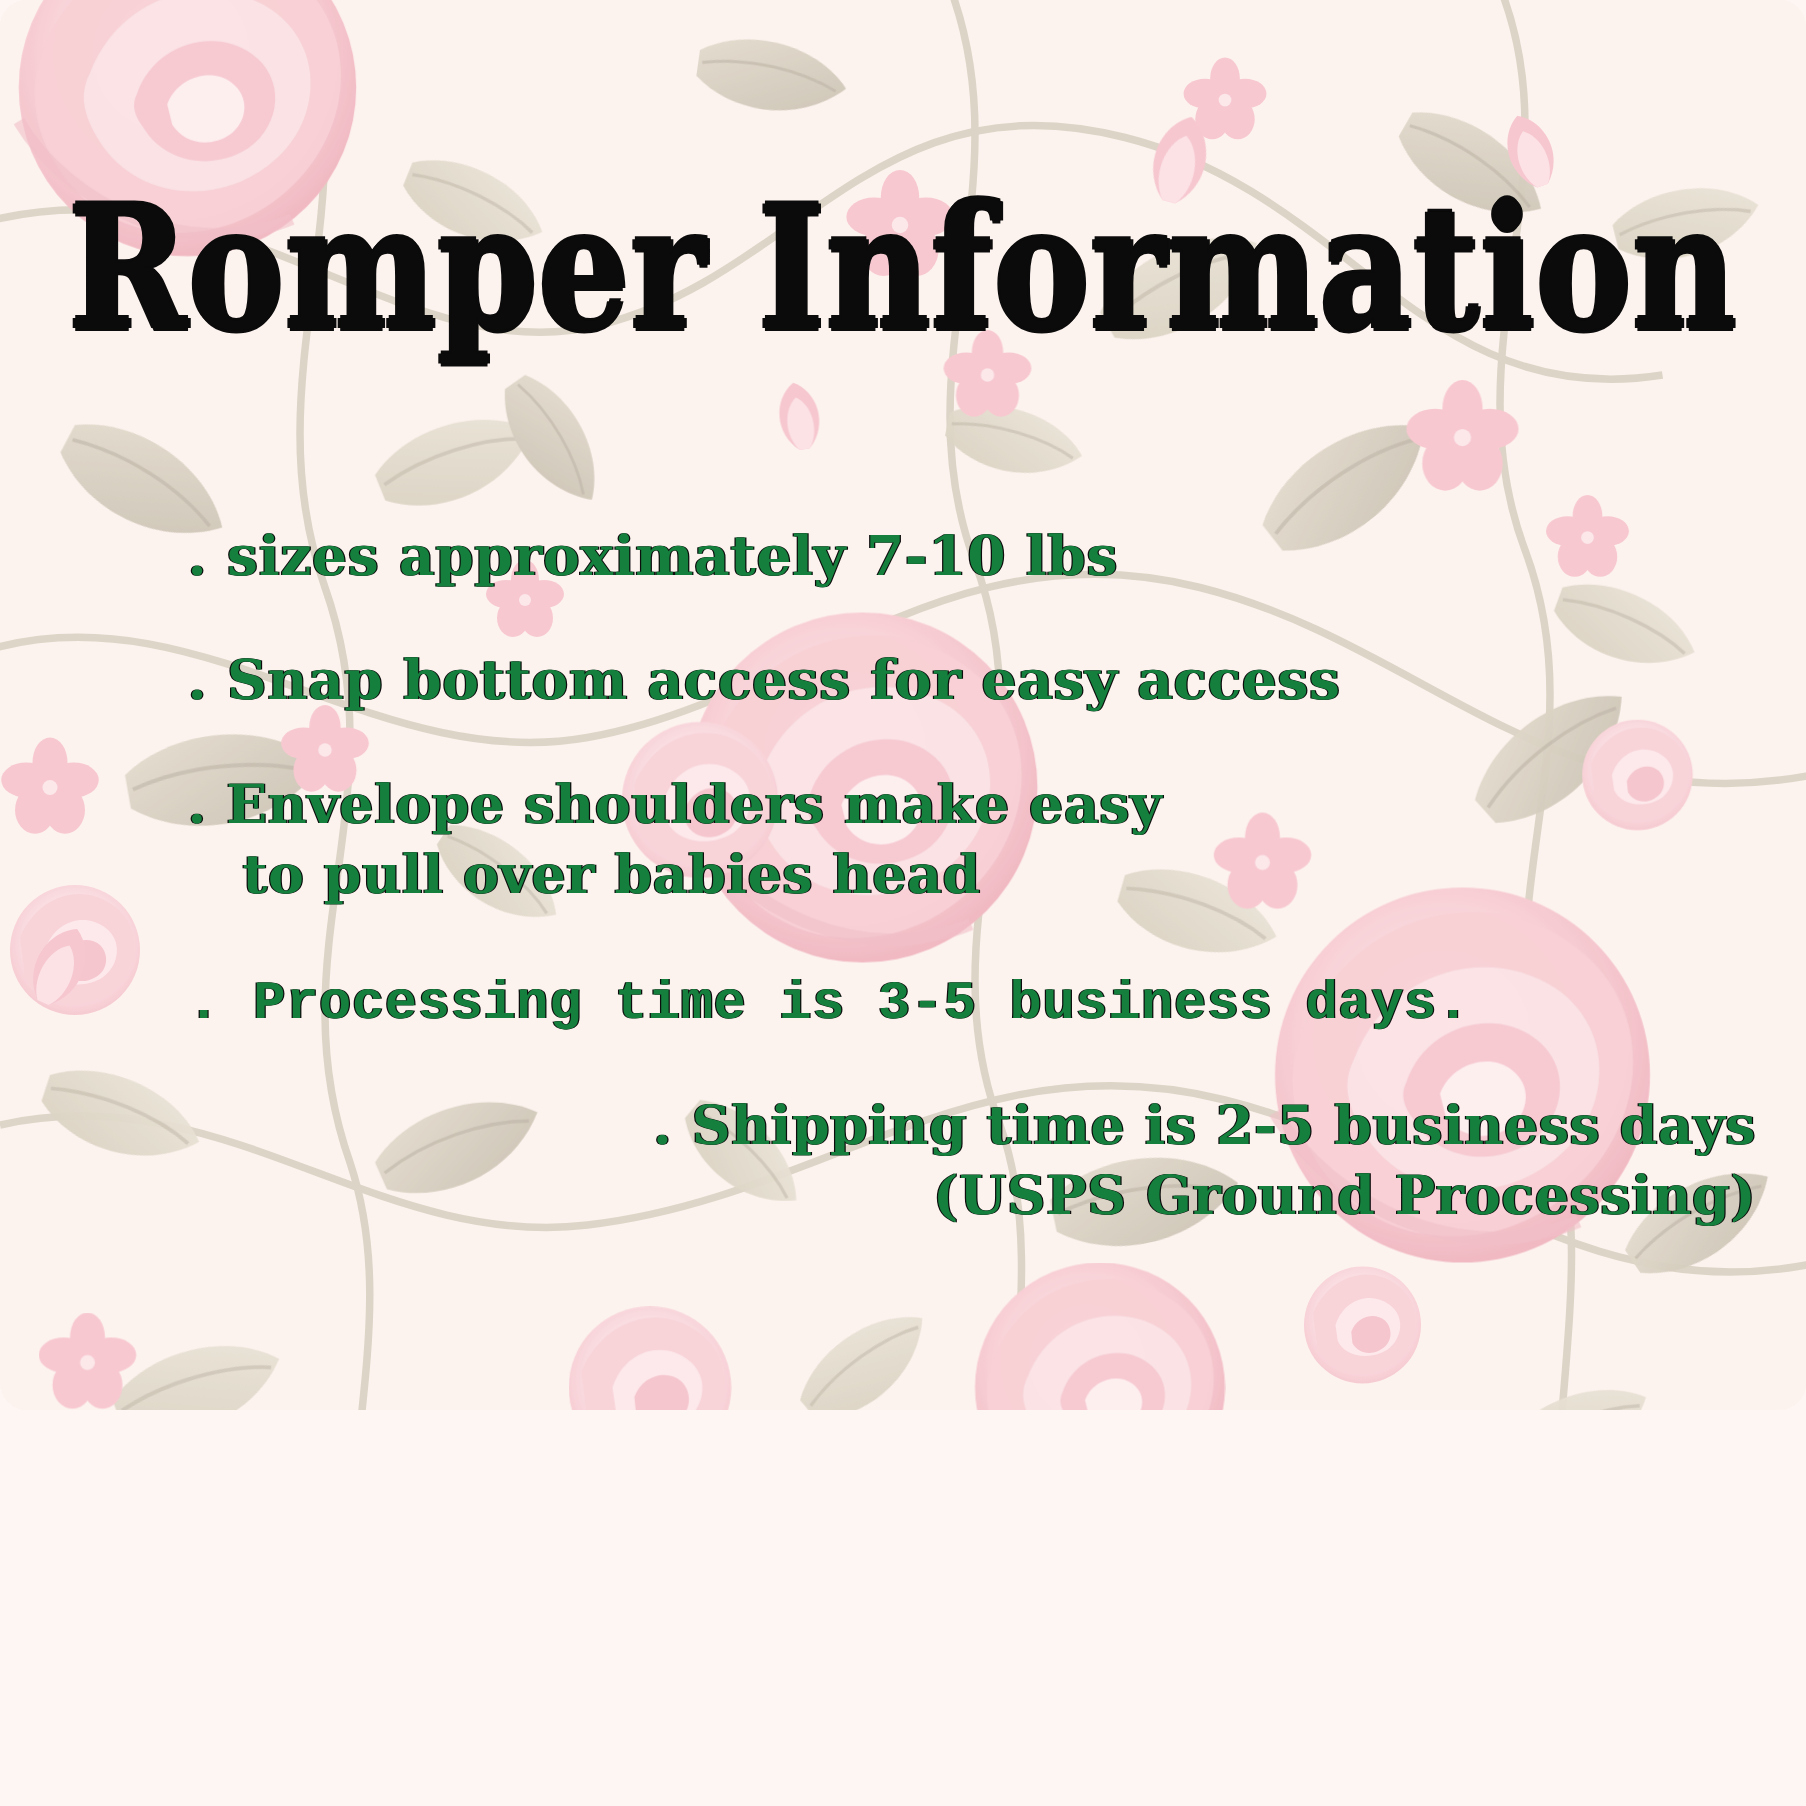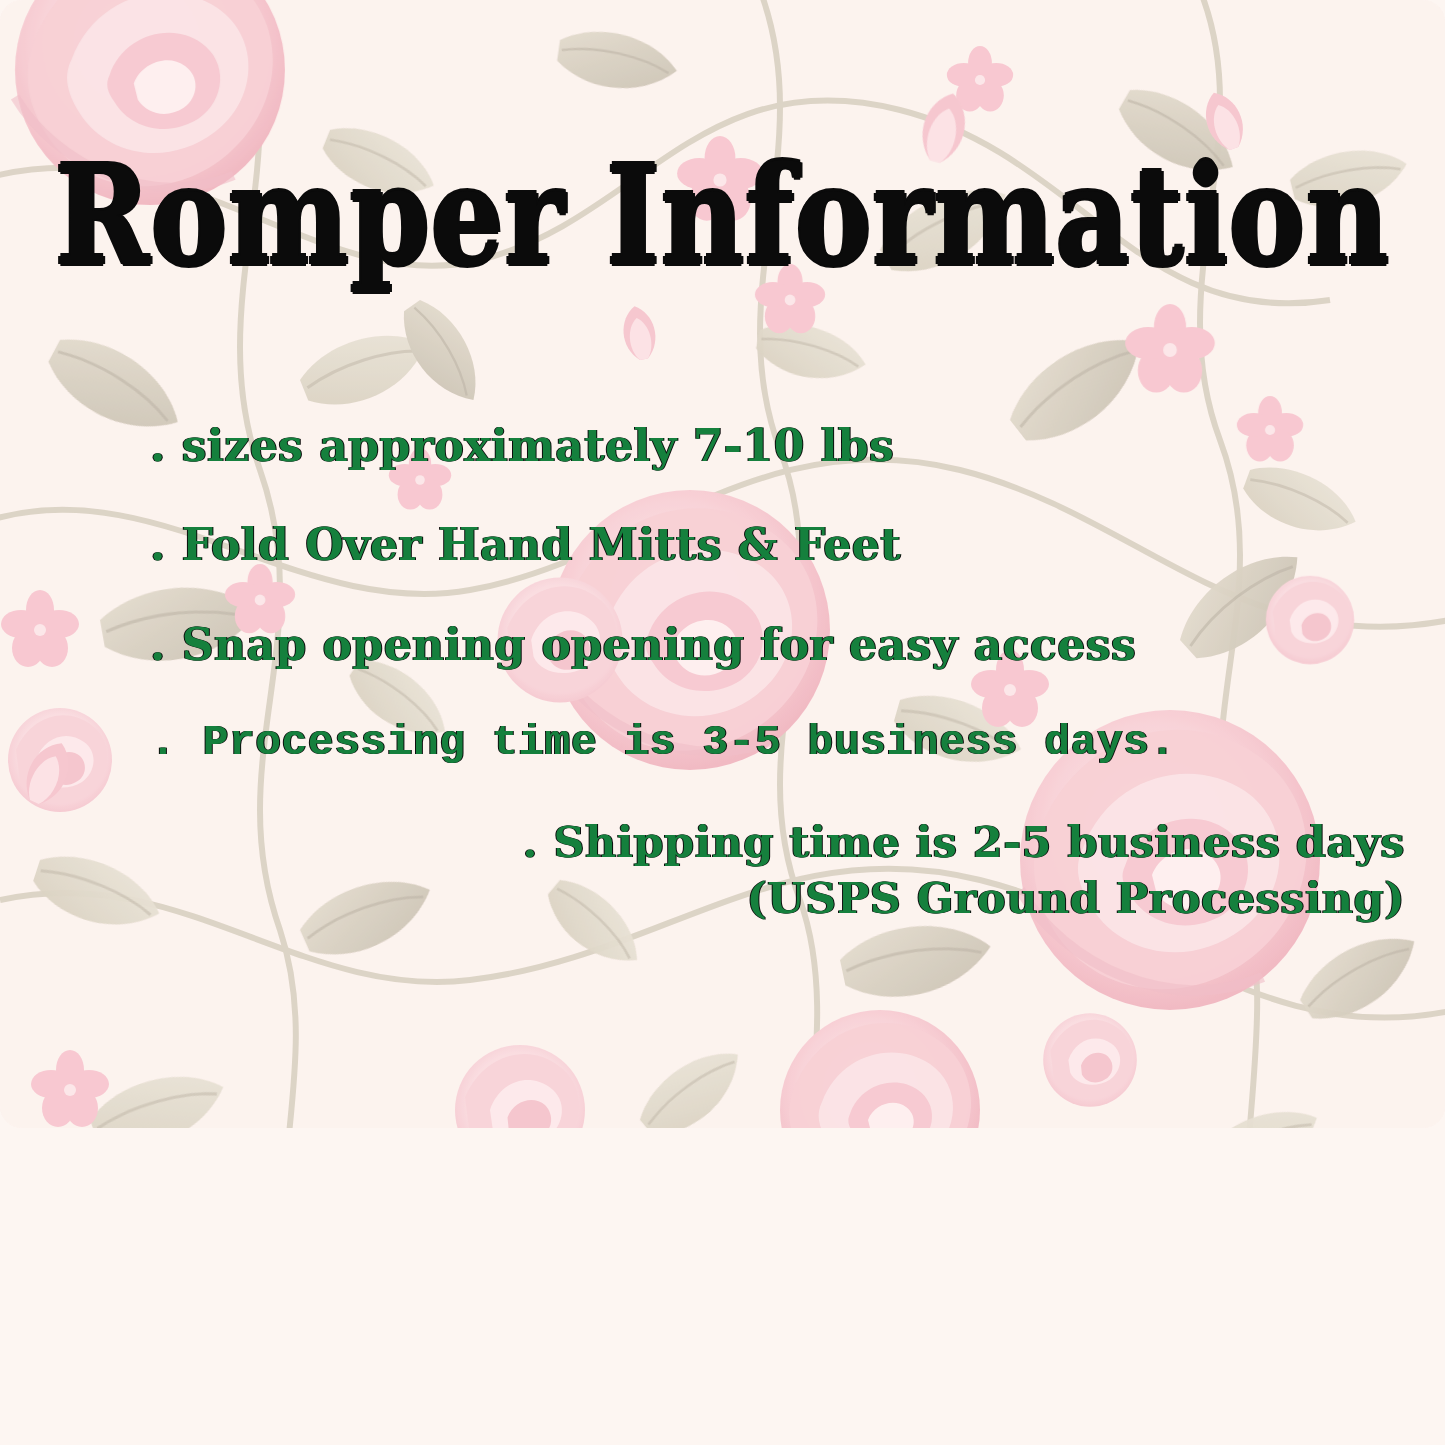--- a/index.html
+++ b/index.html
@@ -252,30 +252,31 @@
     <div id="title">Romper Information</div>
 
     <div id="bullets">
 
       <div class="bullet b1">
         <span class="b-dot">.</span>
         <span>sizes approximately 7-10 lbs</span>
       </div>
 
 
-      <div class="bullet b3">
-        <span class="b-dot">.</span>
-        <span>Fold Over Hand Mitts &amp; Feet</span>
-      </div>
 
       <div class="bullet b4">
         <span class="b-dot">.</span>
-        <span>Snap opening opening for easy access</span>
-      </div>
-
+        <span>Snap bottom access for easy access</span>
+      </div>
+
+      <div class="bullet b5 two-line">
+        <span class="b-dot">.</span>
+        <span>Envelope shoulders make easy</span>
+        <span class="l2">to pull over babies head</span>
+      </div>
 
       <div class="bullet b6">
         <span class="b-dot">.</span>
         <span>Processing time is 3-5 business days.</span>
       </div>
 
       <div class="bullet b7 two-line">
         <span class="b-dot">.</span>
         <span>Shipping time is 2-5 business days</span>
         <span class="l2">(USPS Ground Processing)</span>

